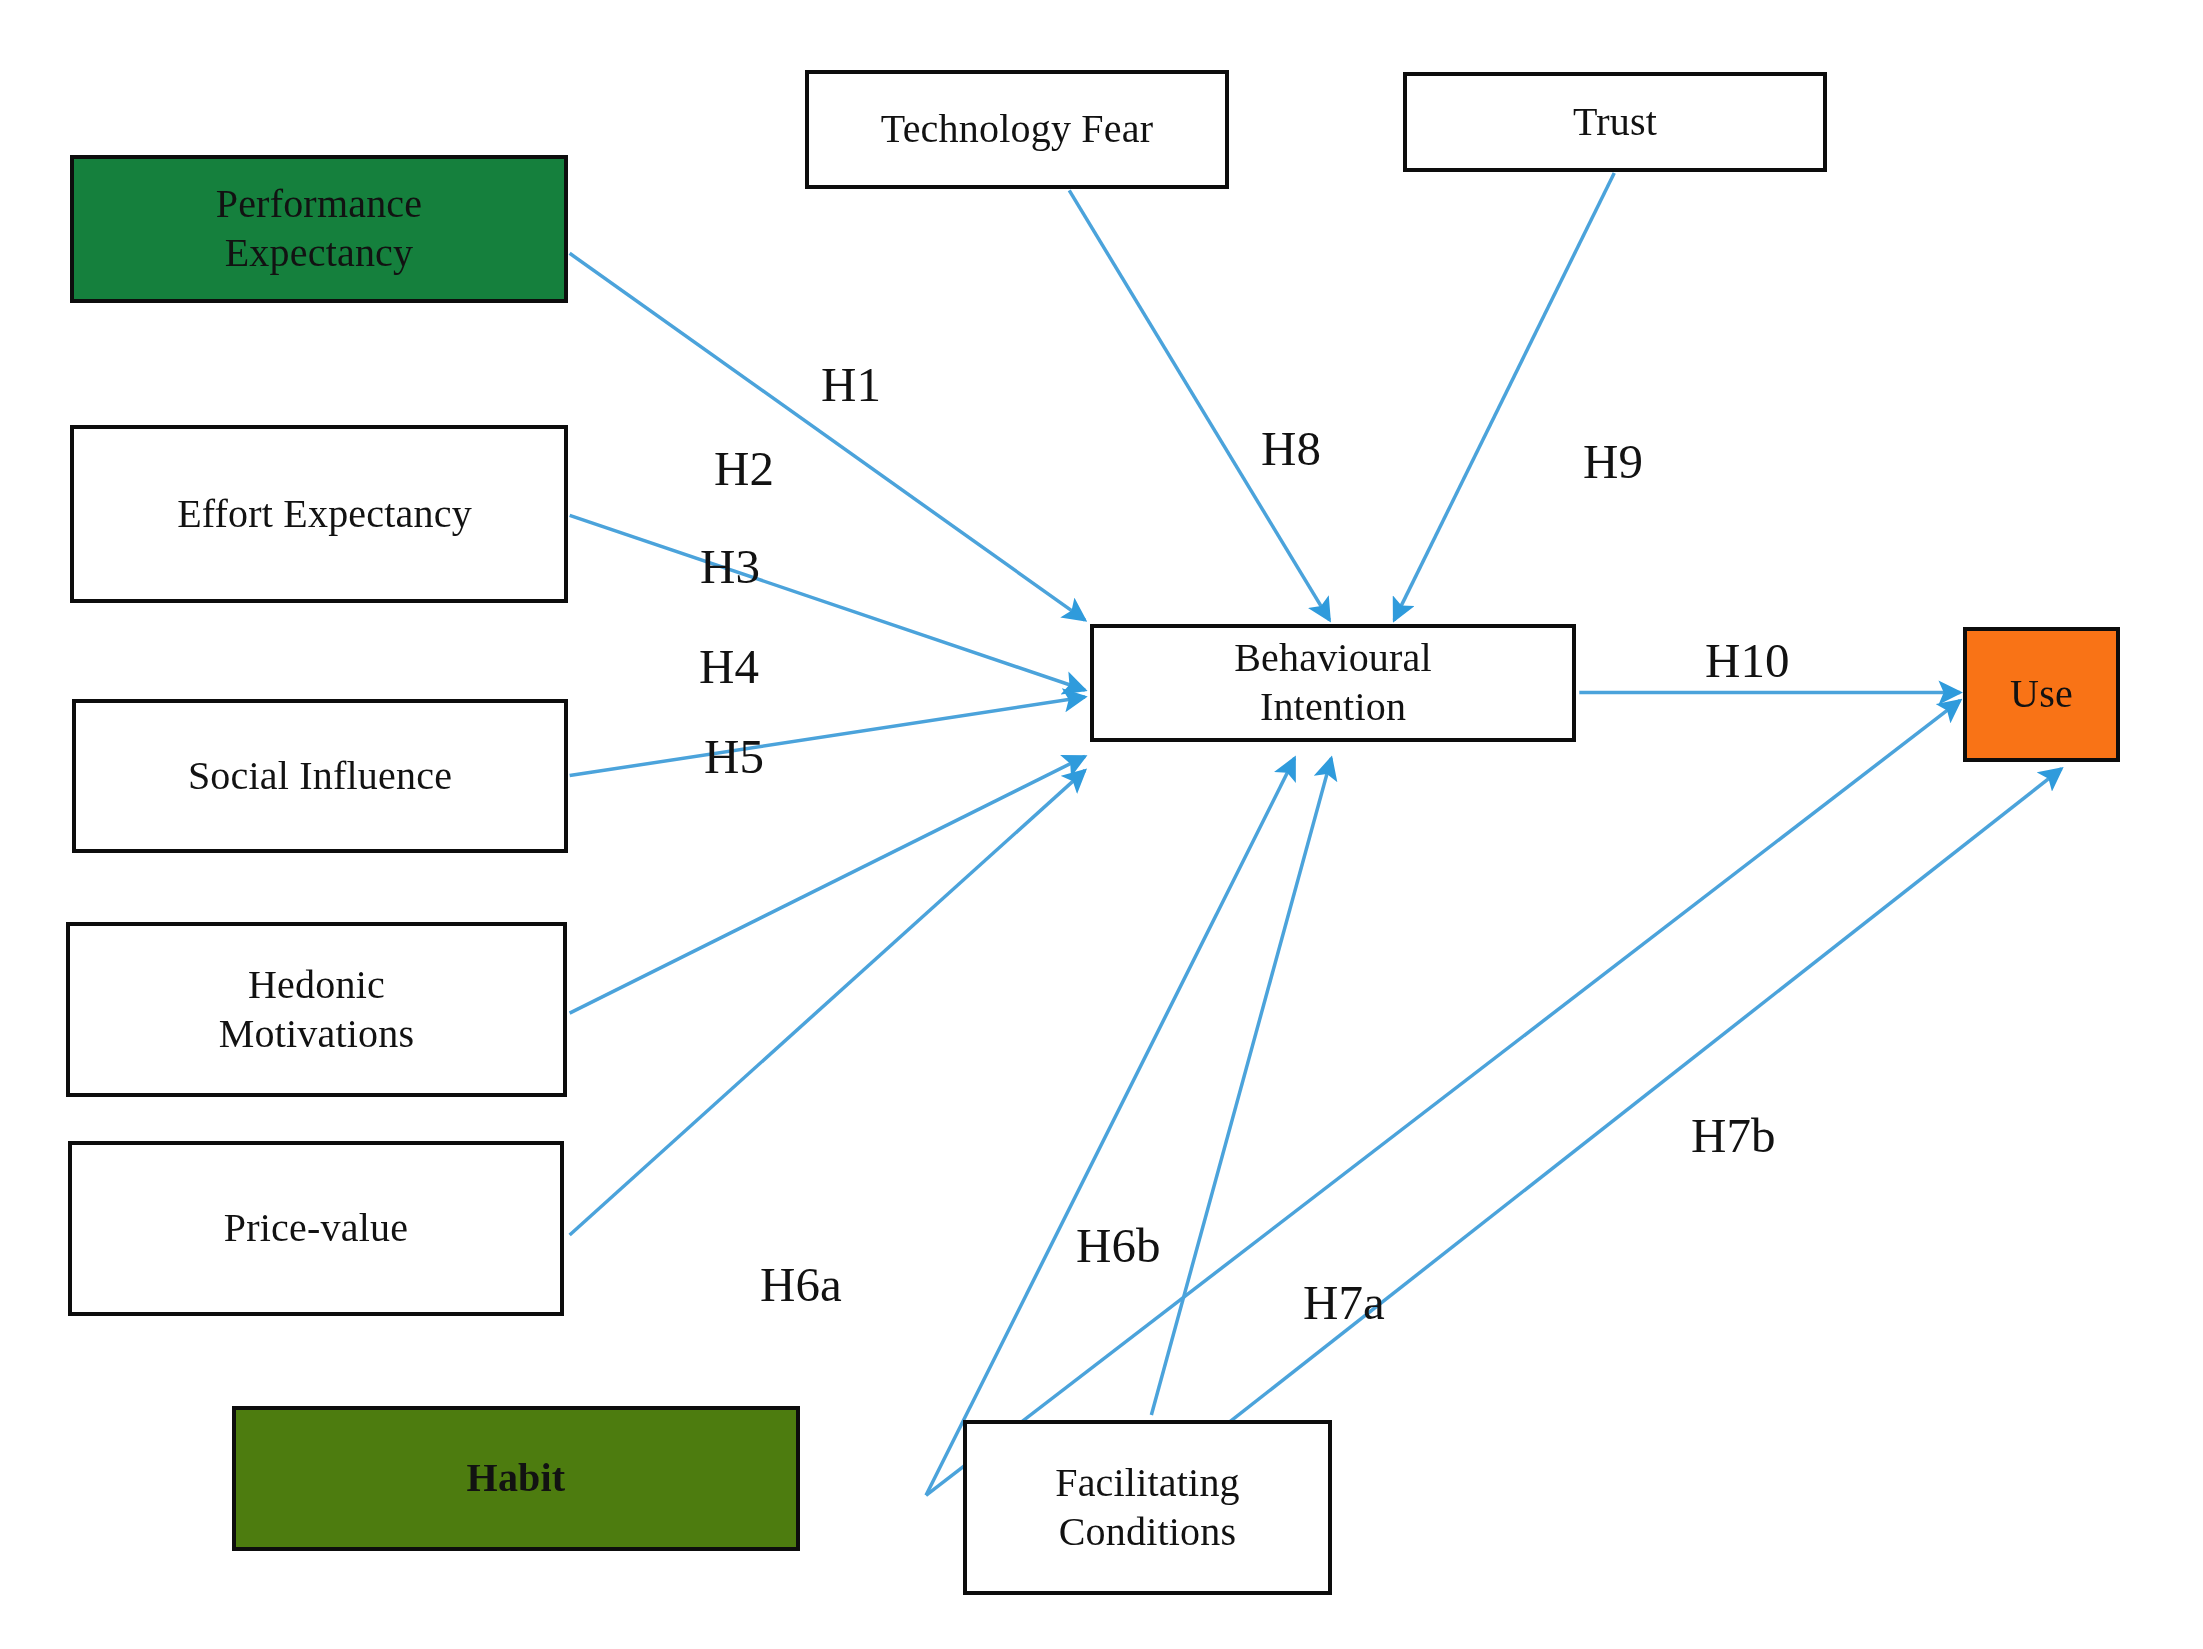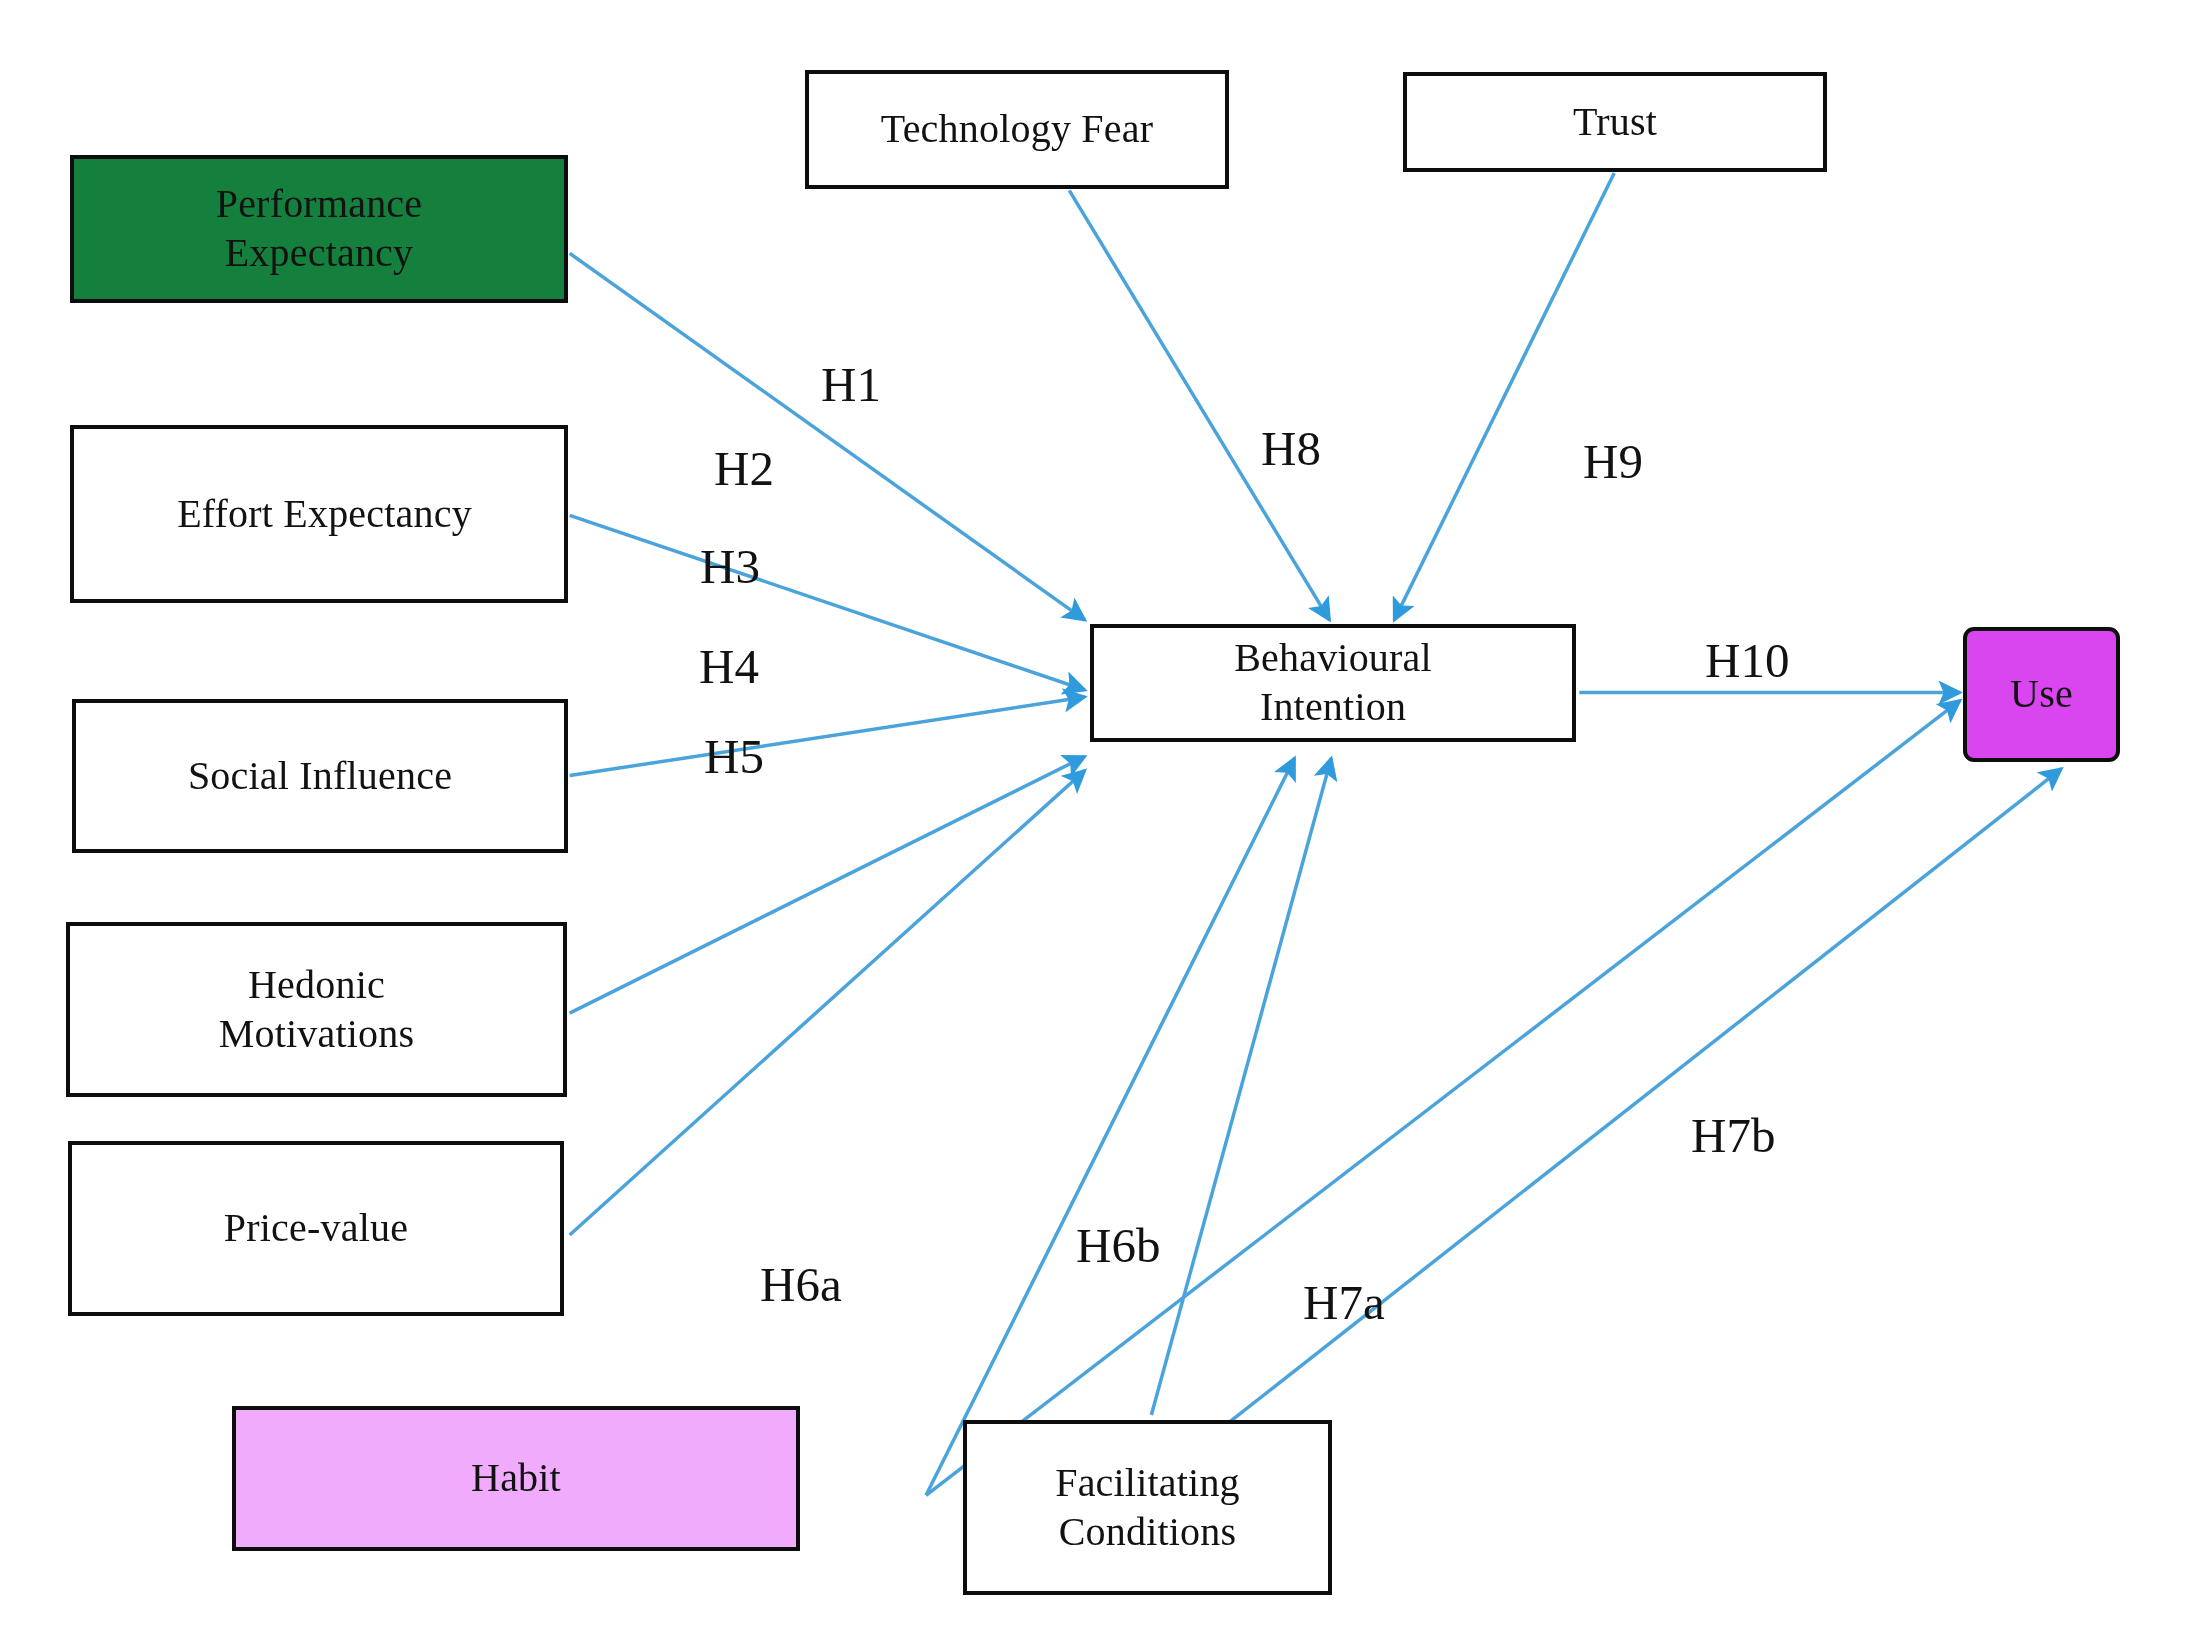--- a/index.html
+++ b/index.html
@@ -93,38 +93,38 @@
       <div class="node" style="left: 72px; top: 699px; width: 496px; height: 154px; border-color: rgb(13, 13, 13); background: rgb(255, 255, 255);">
         <span class="node-label" style="color: rgb(18, 18, 18);">Social Influence</span>
       </div>
       <div class="node" style="left: 66px; top: 922px; width: 501px; height: 175px; border-color: rgb(13, 13, 13); background: rgb(255, 255, 255);">
         <span class="node-label" style="color: rgb(18, 18, 18);">Hedonic
 Motivations</span>
       </div>
       <div class="node" style="left: 68px; top: 1141px; width: 496px; height: 175px; border-color: rgb(13, 13, 13); background: rgb(255, 255, 255);">
         <span class="node-label" style="color: rgb(18, 18, 18);">Price-value</span>
       </div>
-      <div class="node" style="left: 232px; top: 1406px; width: 568px; height: 145px; border-color: rgb(13, 13, 13); background: #f0abfc;">
+      <div class="node" style="left: 232px; top: 1406px; width: 568px; height: 145px; border-color: rgb(13, 13, 13); background: #4d7c0f; font-weight: bold;">
         <span class="node-label" style="color: rgb(18, 18, 18);">Habit</span>
       </div>
       <div class="node" style="left: 805px; top: 70px; width: 424px; height: 119px; border-color: rgb(13, 13, 13); background: rgb(255, 255, 255);">
         <span class="node-label" style="color: rgb(18, 18, 18);">Technology  Fear</span>
       </div>
       <div class="node" style="left: 1403px; top: 72px; width: 424px; height: 100px; border-color: rgb(13, 13, 13); background: rgb(255, 255, 255);">
         <span class="node-label" style="color: rgb(18, 18, 18);">Trust</span>
       </div>
       <div class="node" style="left: 1090px; top: 624px; width: 486px; height: 118px; border-color: rgb(13, 13, 13); background: rgb(255, 255, 255);">
         <span class="node-label" style="color: rgb(18, 18, 18);">Behavioural
 Intention</span>
       </div>
       <div class="node" style="left: 963px; top: 1420px; width: 369px; height: 175px; border-color: rgb(13, 13, 13); background: rgb(255, 255, 255);">
         <span class="node-label" style="color: rgb(18, 18, 18);">Facilitating
 Conditions</span>
       </div>
-      <div class="node" style="left: 1963px; top: 627px; width: 157px; height: 135px; border-color: rgb(13, 13, 13); background: #d946ef; border-radius: 11px;">
+      <div class="node" style="left: 1963px; top: 627px; width: 157px; height: 135px; border-color: rgb(13, 13, 13); background: #f97316;">
         <span class="node-label" style="color: rgb(18, 18, 18);">Use</span>
       </div>
     </div>
   <div id="labels-group">
       <div class="hyp-label" style="left: 821px; top: 360px; color: rgb(18, 18, 18);">H1</div>
       <div class="hyp-label" style="left: 714px; top: 444px; color: rgb(18, 18, 18);">H2</div>
       <div class="hyp-label" style="left: 700px; top: 542px; color: rgb(18, 18, 18);">H3</div>
       <div class="hyp-label" style="left: 699px; top: 642px; color: rgb(18, 18, 18);">H4</div>
       <div class="hyp-label" style="left: 704px; top: 732px; color: rgb(18, 18, 18);">H5</div>
       <div class="hyp-label" style="left: 760px; top: 1260px; color: rgb(18, 18, 18);">H6a</div>

